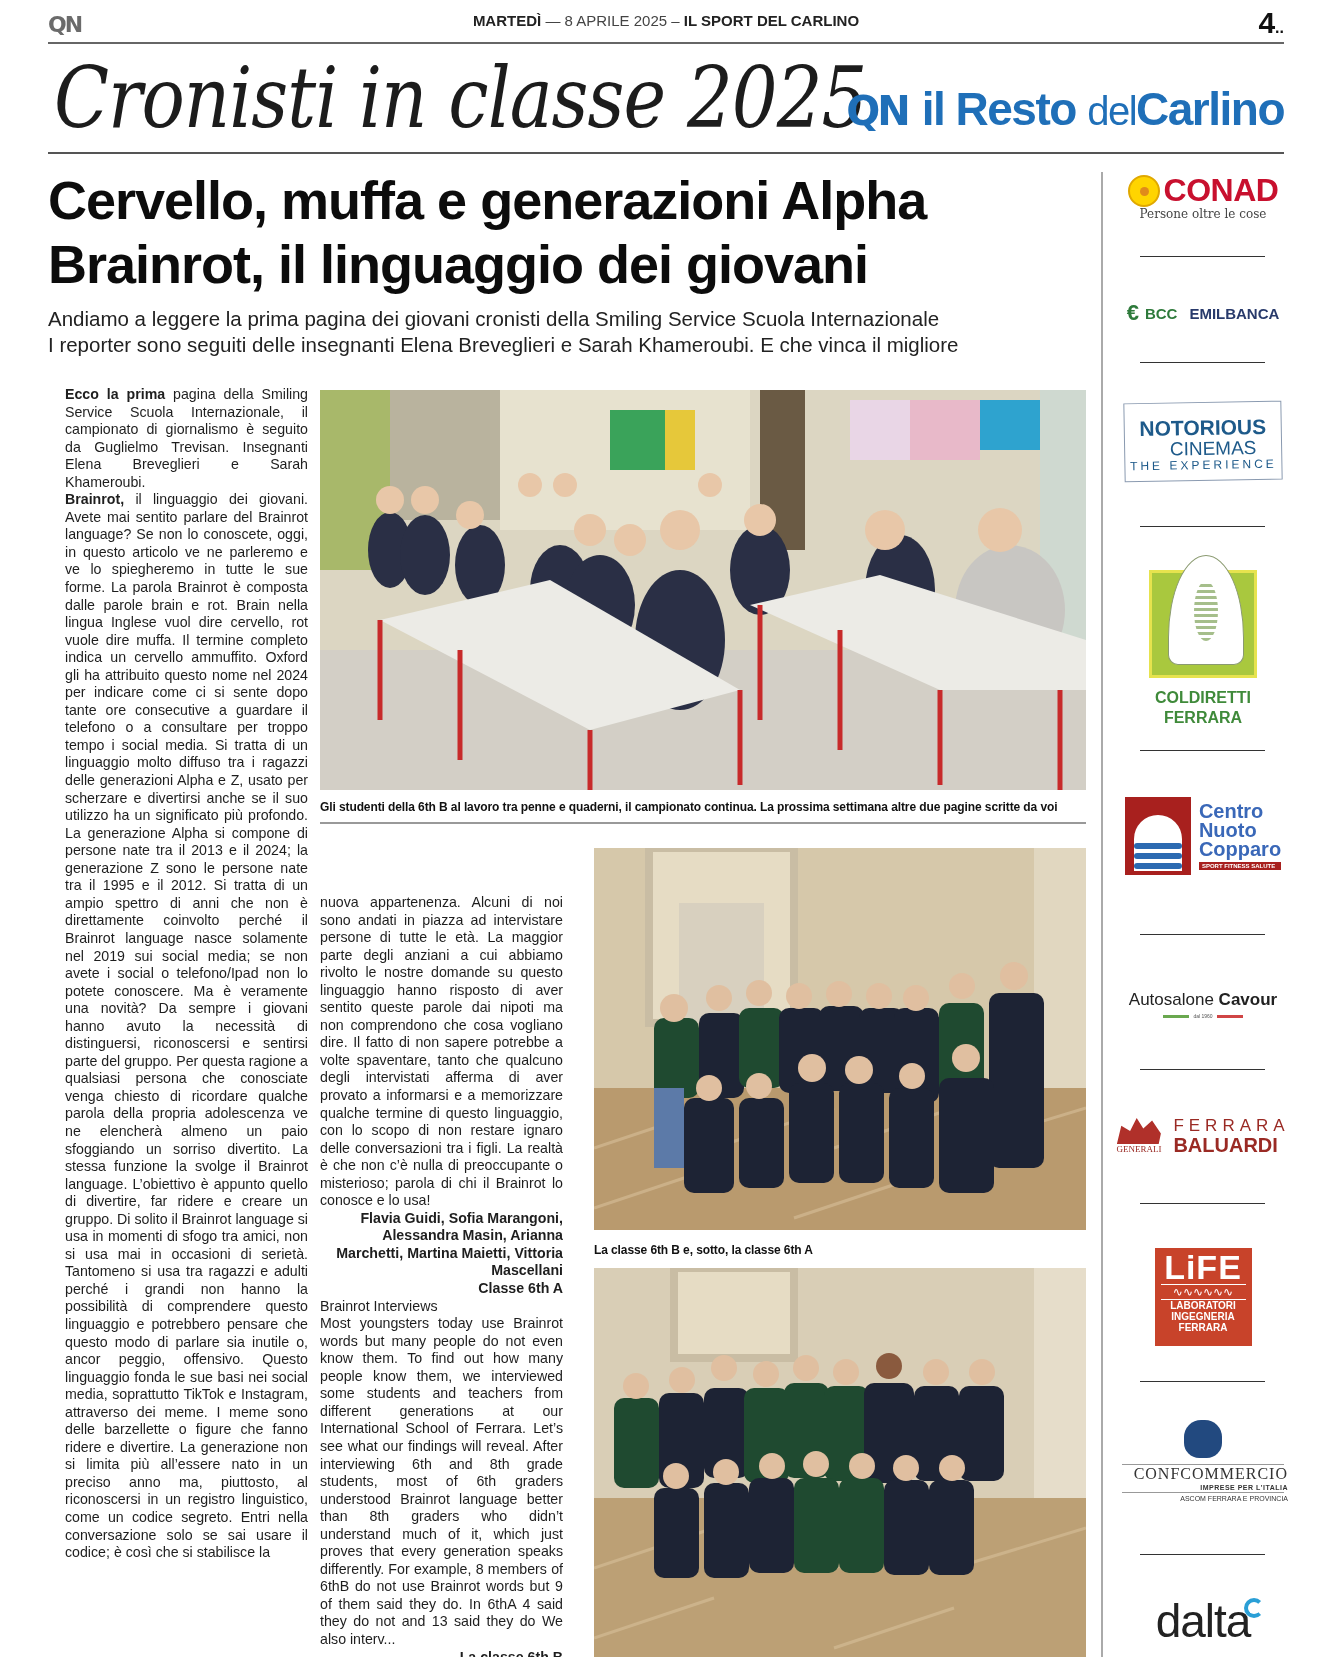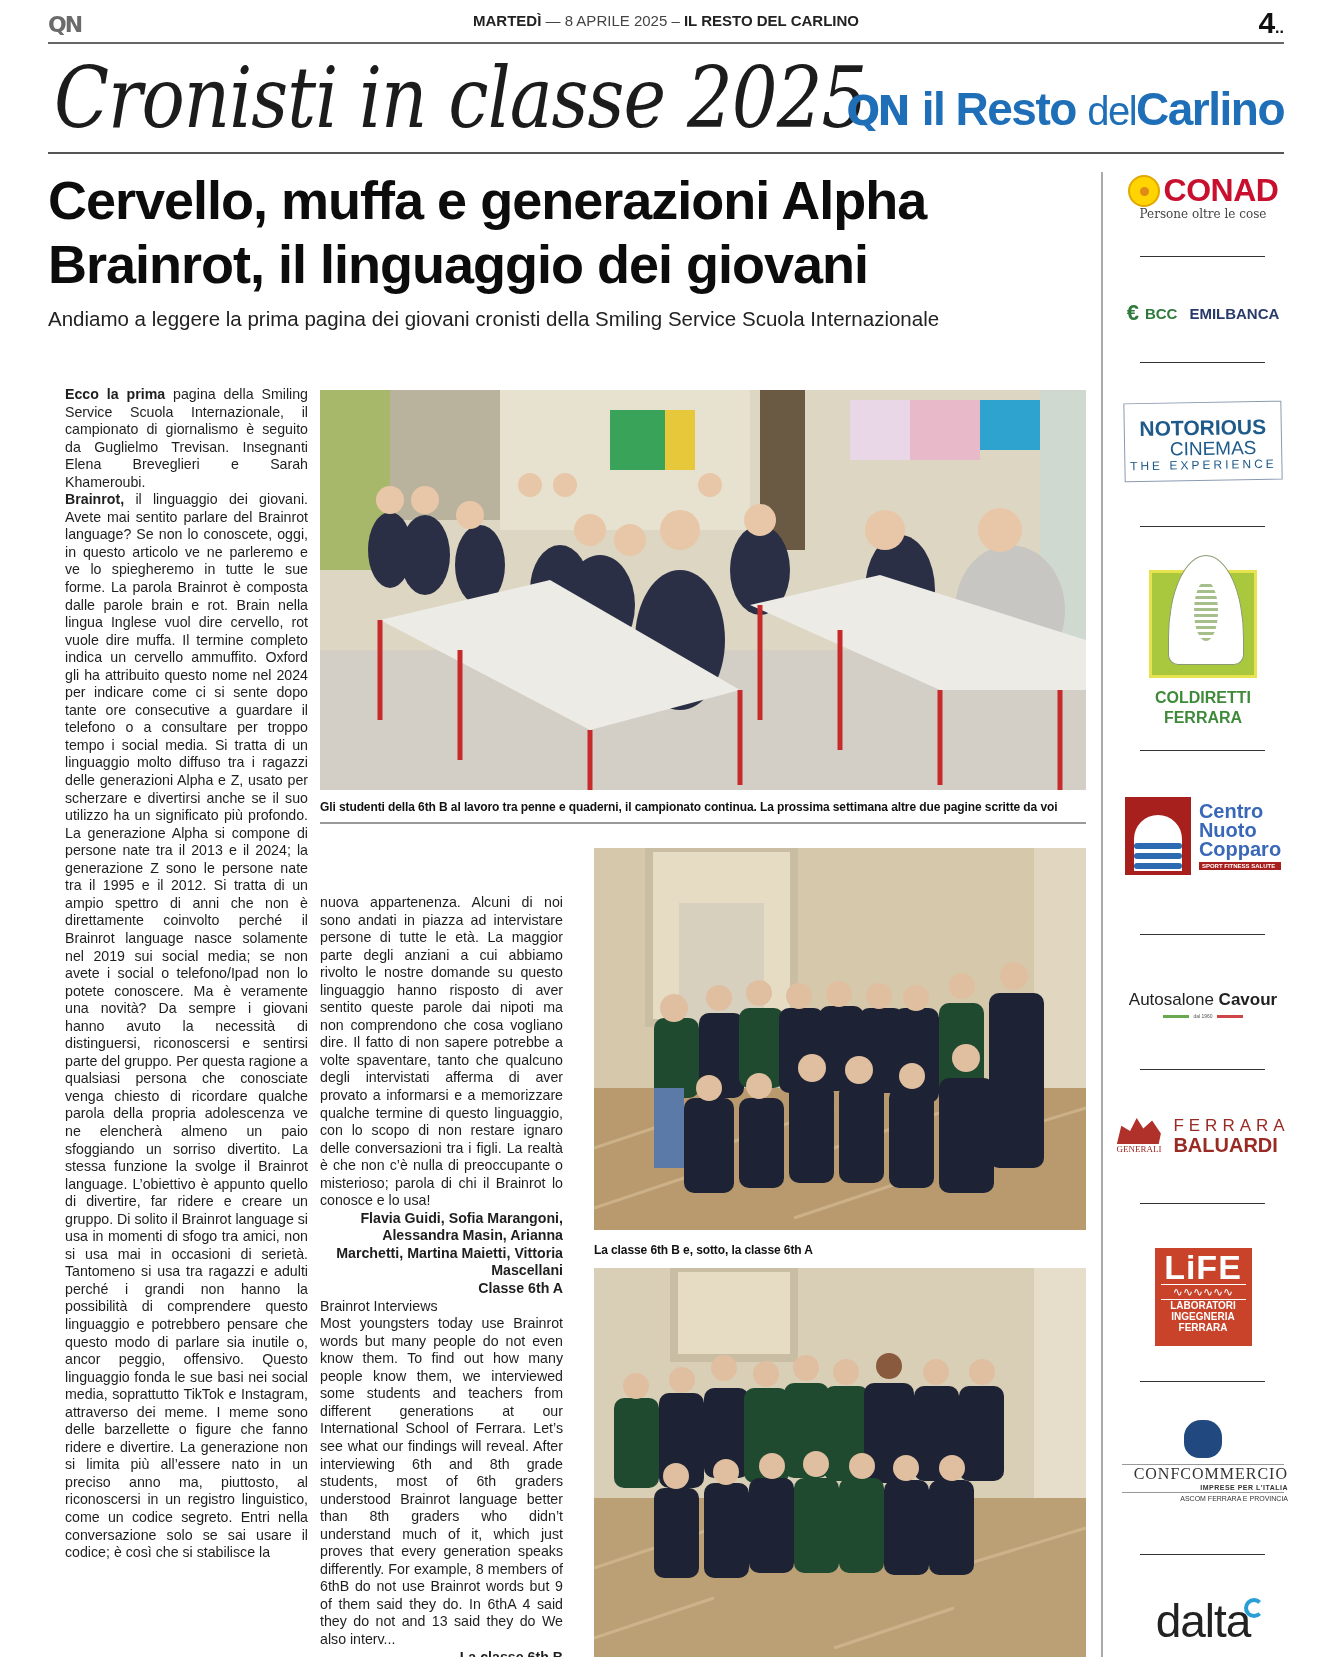--- a/index.html
+++ b/index.html
@@ -124,21 +124,21 @@
 </head>
 <body>
 
 <div class="topbar">
   <span class="qn-small">QN</span>
   <div class="dateline">
     <b>MARTEDÌ</b>
     <span class="light"> — </span>
     <span class="light">8 APRILE 2025</span>
     <span class="light"> – </span>
-    <b>IL RESTO DEL CARLINO</b>
+    <b>IL SPORT DEL CARLINO</b>
   </div>
   <div class="pageno">
     <span>4</span><span class="dots">..</span>
   </div>
 </div>
 <div class="rule-top"></div>
 
 <div class="masthead">
   <div class="kicker">Cronisti in classe 2025</div>
   <div class="carlino">
@@ -147,20 +147,21 @@
   </div>
 </div>
 <div class="rule-mast"></div>
 
 <h1 class="headline">
   <div>Cervello, muffa e generazioni Alpha</div>
   <div>Brainrot, il linguaggio dei giovani</div>
 </h1>
 <div class="subhead">
   <div>Andiamo a leggere la prima pagina dei giovani cronisti della Smiling Service Scuola Internazionale</div>
+  <div>I reporter sono seguiti delle insegnanti Elena Breveglieri e Sarah Khameroubi. E che vinca il migliore</div>
 </div>
 
 <div class="col col1">
   <p><b>Ecco la prima</b><span> pagina della Smiling Service Scuola Internazionale, il campionato di giornalismo è seguito da Guglielmo Trevisan. Insegnanti Elena Breveglieri e Sarah Khameroubi.</span></p>
   <p><b>Brainrot,</b><span> il linguaggio dei giovani. Avete mai sentito parlare del Brainrot language? Se non lo conoscete, oggi, in questo articolo ve ne parleremo e ve lo spiegheremo in tutte le sue forme. La parola Brainrot è composta dalle parole brain e rot. Brain nella lingua Inglese vuol dire cervello, rot vuole dire muffa. Il termine completo indica un cervello ammuffito. Oxford gli ha attribuito questo nome nel 2024 per indicare come ci si sente dopo tante ore consecutive a guardare il telefono o a consultare per troppo tempo i social media. Si tratta di un linguaggio molto diffuso tra i ragazzi delle generazioni Alpha e Z, usato per scherzare e divertirsi anche se il suo utilizzo ha un significato più profondo. La generazione Alpha si compone di persone nate tra il 2013 e il 2024; la generazione Z sono le persone nate tra il 1995 e il 2012. Si tratta di un ampio spettro di anni che non è direttamente coinvolto perché il Brainrot language nasce solamente nel 2019 sui social media; se non avete i social o telefono/Ipad non lo potete conoscere. Ma è veramente una novità? Da sempre i giovani hanno avuto la necessità di distinguersi, riconoscersi e sentirsi parte del gruppo. Per questa ragione a qualsiasi persona che conosciate venga chiesto di ricordare qualche parola della propria adolescenza ve ne elencherà almeno un paio sfoggiando un sorriso divertito. La stessa funzione la svolge il Brainrot language. L’obiettivo è appunto quello di divertire, far ridere e creare un gruppo. Di solito il Brainrot language si usa in momenti di sfogo tra amici, non si usa mai in occasioni di serietà. Tantomeno si usa tra ragazzi e adulti perché i grandi non hanno la possibilità di comprendere questo linguaggio e potrebbero pensare che questo modo di parlare sia inutile o, ancor peggio, offensivo. Questo linguaggio fonda le sue basi nei social media, soprattutto TikTok e Instagram, attraverso dei meme. I meme sono delle barzellette o figure che fanno ridere e divertire. La generazione non si limita più all’essere nato in un preciso anno ma, piuttosto, al riconoscersi in un registro linguistico, come un codice segreto. Entri nella conversazione solo se sai usare il codice; è così che si stabilisce la</span></p>
 </div>
 
 <div class="photo photo1">
   <svg width="766" height="400" viewBox="0 0 766 400" preserveAspectRatio="none">
     <rect x="0" y="0" width="766" height="400" fill="#dcd6c2"></rect>

